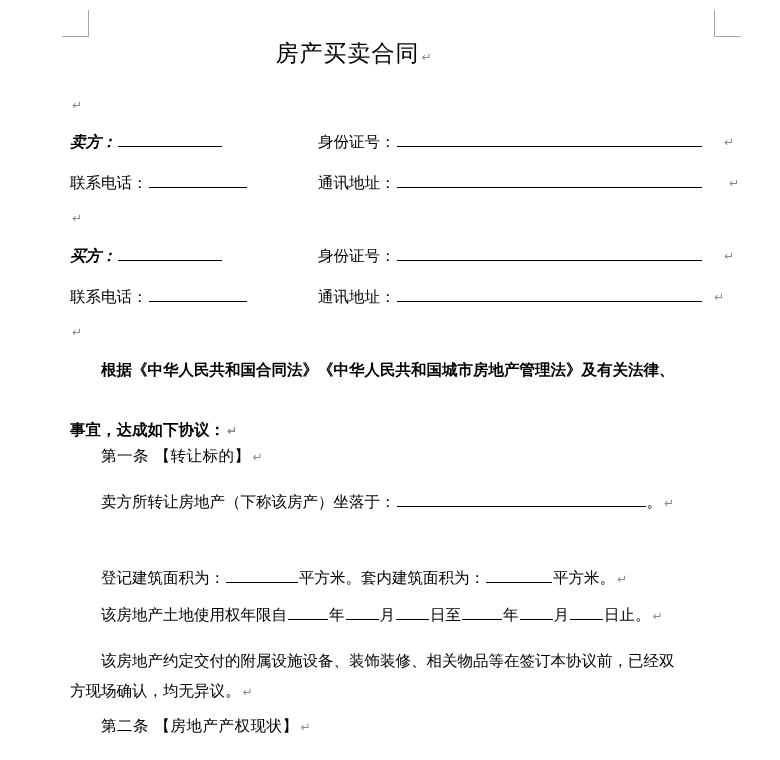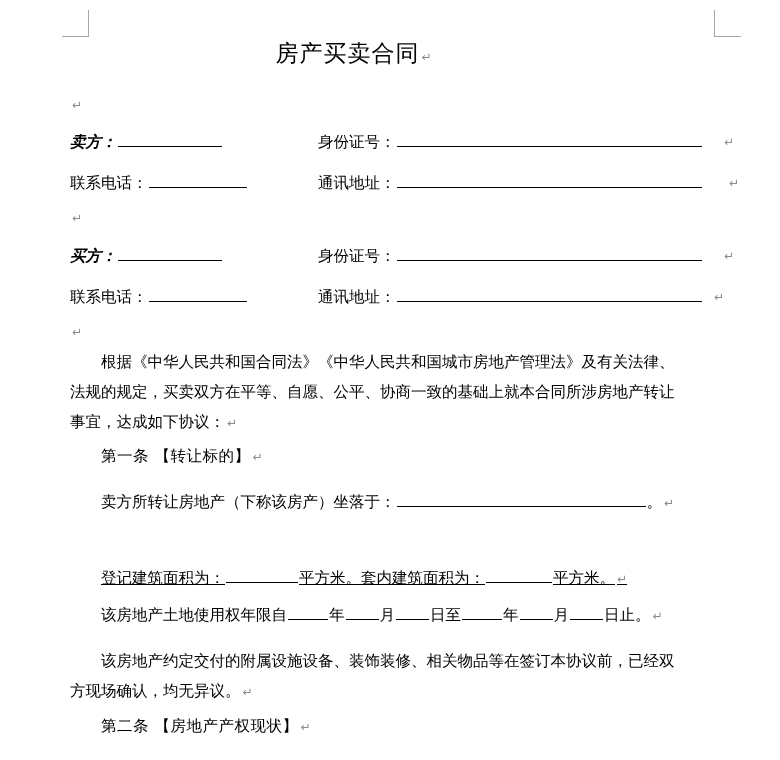--- a/index.html
+++ b/index.html
@@ -152,36 +152,36 @@
   <div class="row" style="left:70px; top:286px;">
     <span>联系电话：</span><span class="blank" style="width:98px;"></span>
   </div>
   <div class="row" style="left:318px; top:286px;">
     <span>通讯地址：</span><span class="blank" style="width:305px;"></span>
   </div>
   <span class="pilcrow abs" style="left:712px; top:290px;">↵</span>
 
   <span class="pilcrow abs" style="left:70px; top:325px;">↵</span>
 
-  <div class="para" style="left:70px; top:347px; width:648px;">
+  <div class="para" style="left:70px; top:355px; width:648px;font-weight:bold;">
     <span class="indent"></span><span>根据《中华人民共和国合同法》《中华人民共和国城市房地产管理法》及有关法律、</span><br>
-    <span>法规的规定，买卖双方在平等、自愿、公平、协商一致的基础上就本合同所涉房地产转让</span><br>
+    <br>
     <span>事宜，达成如下协议：</span><span class="pilcrow">↵</span>
   </div>
 
   <div class="heading" style="left:101px; top:445px;">
     <span>第一条 【转让标的】</span><span class="pilcrow">↵</span>
   </div>
 
   <div class="row" style="left:101px; top:491px;">
     <span>卖方所转让房地产（下称该房产）坐落于：</span><span class="blank" style="width:249px;"></span><span>。</span><span class="pilcrow">↵</span>
   </div>
 
 
-  <div class="row" style="left:101px; top:567px;text-decoration:underline;">
+  <div class="row" style="left:101px; top:567px;">
     <span>登记建筑面积为：</span><span class="blank" style="width:72px;"></span><span>平方米。</span><span>套内建筑面积为：</span><span class="blank" style="width:66px;"></span><span>平方米。</span><span class="pilcrow">↵</span>
   </div>
 
   <div class="row" style="left:101px; top:604px;">
     <span>该房地产土地使用权年限自</span><span class="blank" style="width:40px;"></span><span>年</span><span class="blank" style="width:33px;"></span><span>月</span><span class="blank" style="width:33px;"></span><span>日至</span><span class="blank" style="width:40px;"></span><span>年</span><span class="blank" style="width:33px;"></span><span>月</span><span class="blank" style="width:33px;"></span><span>日止。</span><span class="pilcrow">↵</span>
   </div>
 
   <div class="para" style="left:70px; top:646px; width:648px;">
     <span class="indent"></span><span>该房地产约定交付的附属设施设备、装饰装修、相关物品等在签订本协议前，已经双</span><br>
     <span>方现场确认，均无异议。</span><span class="pilcrow">↵</span>

